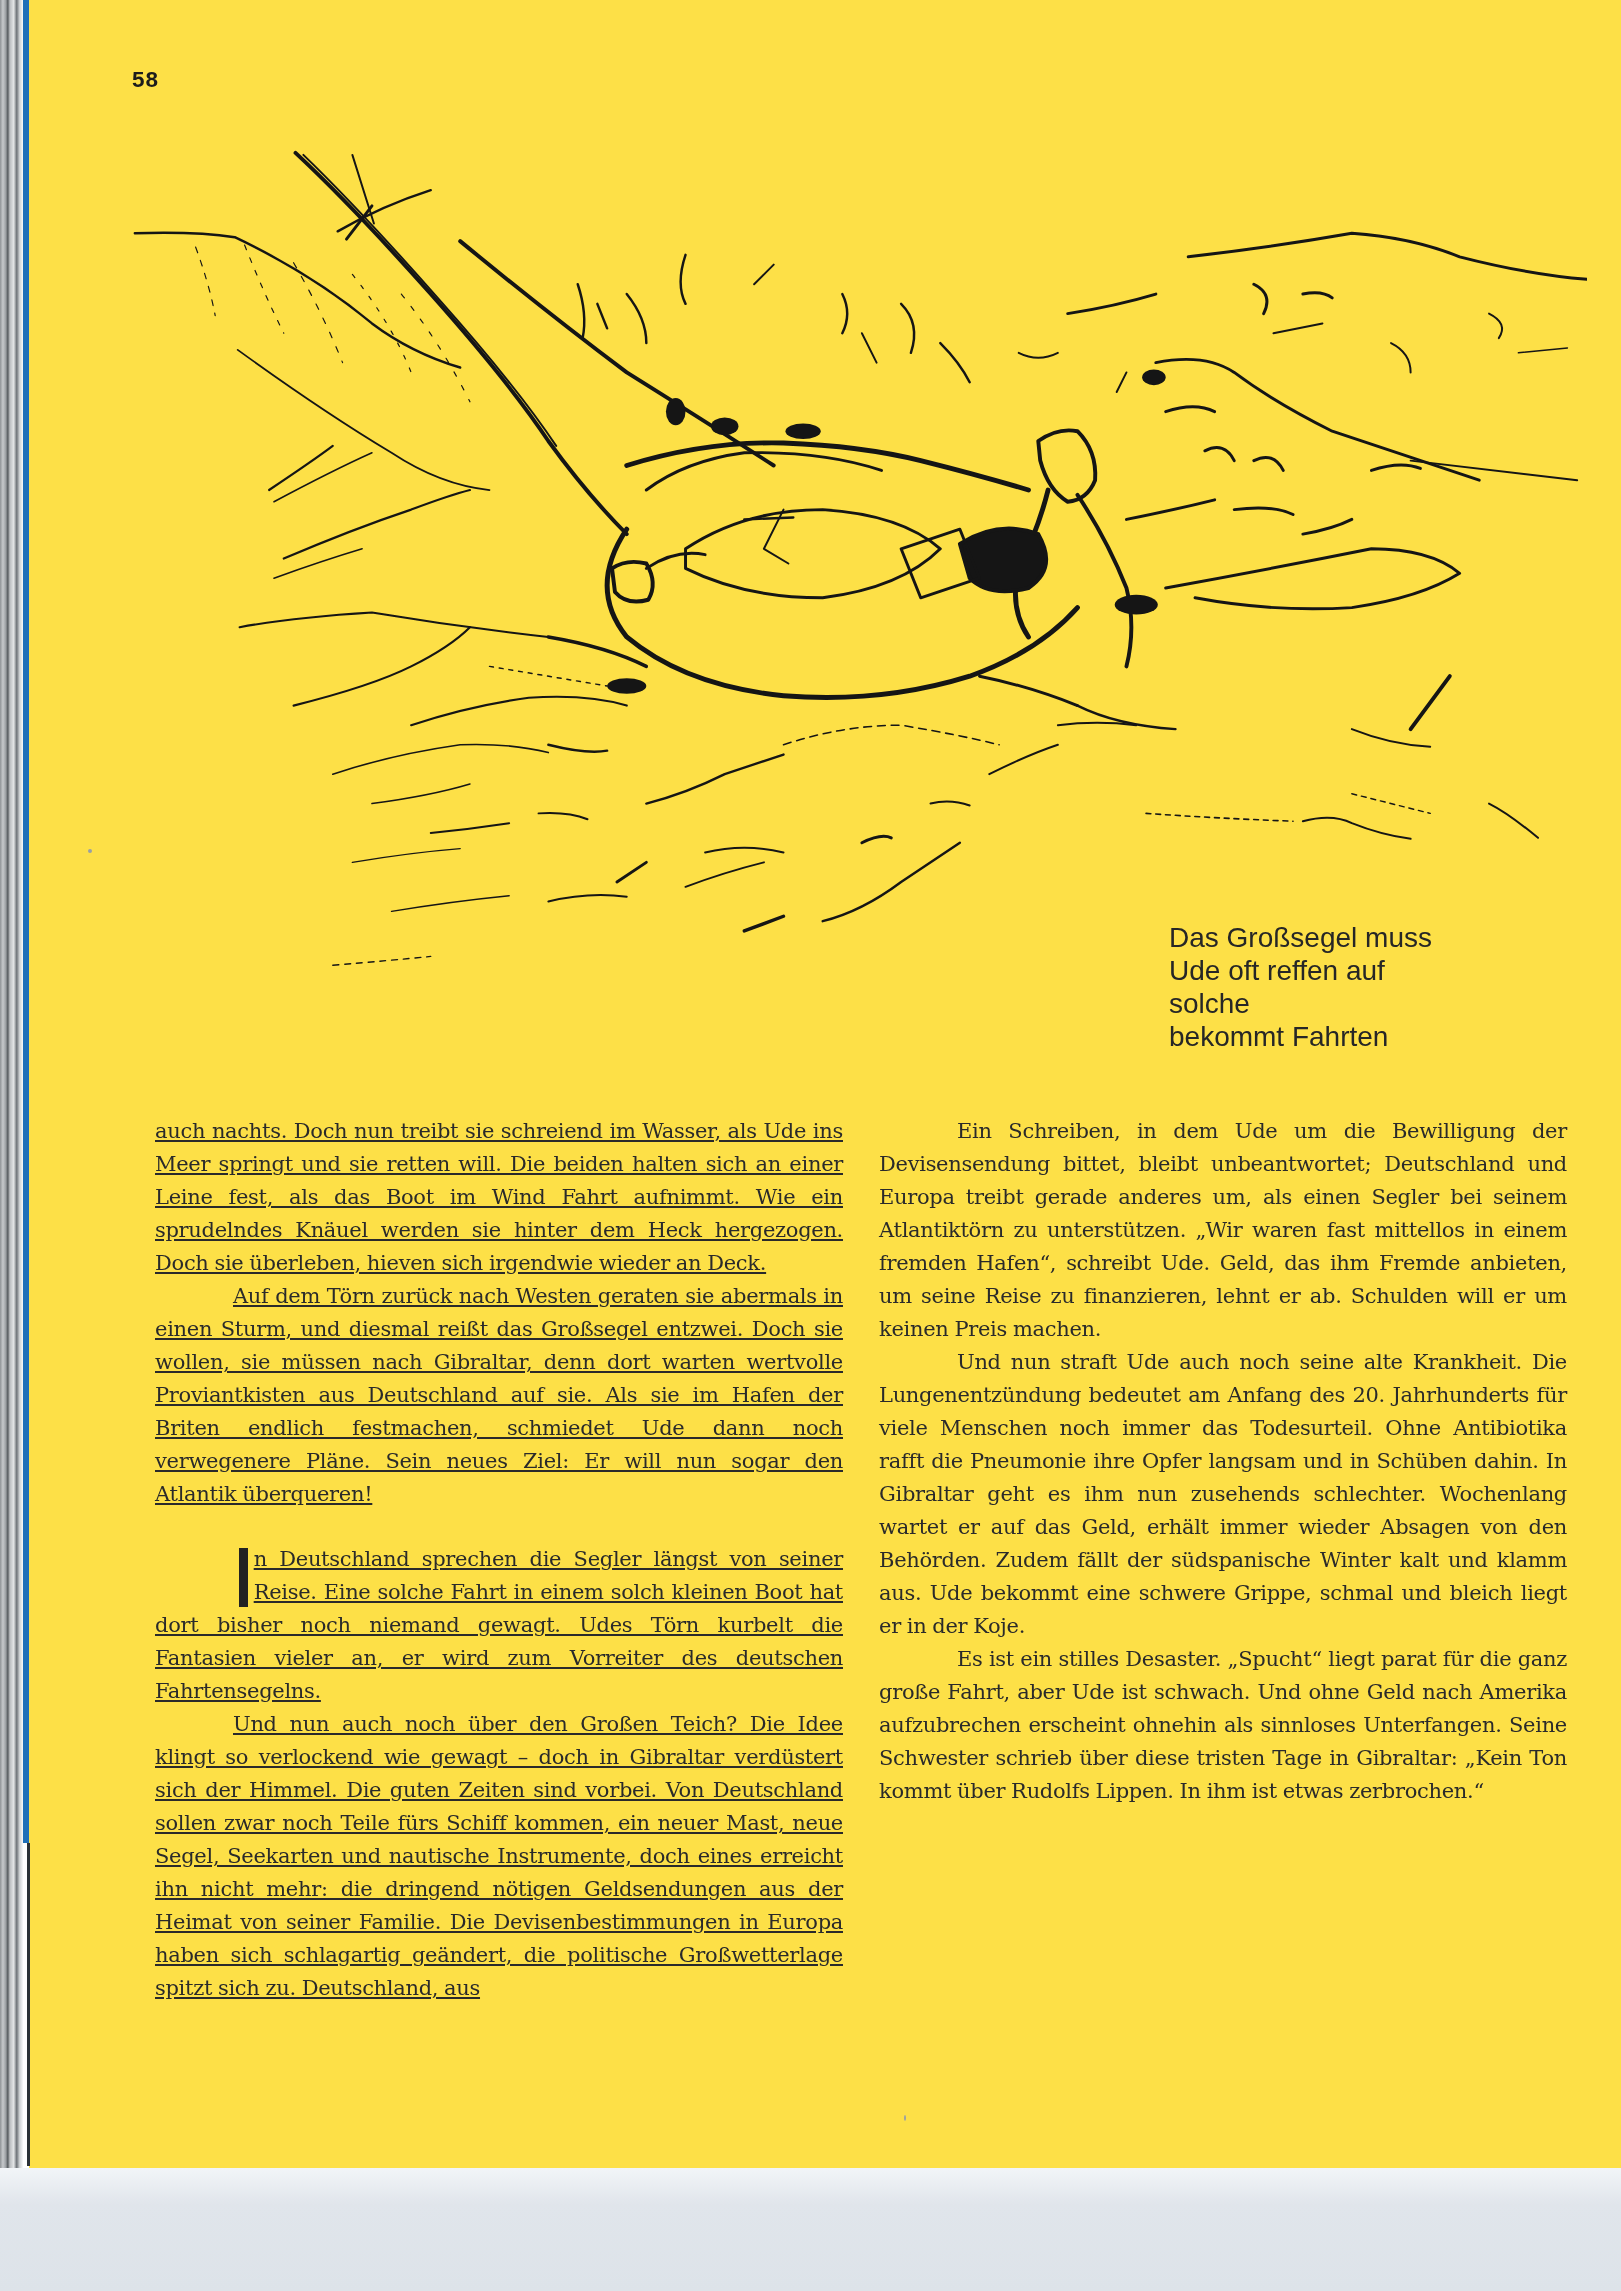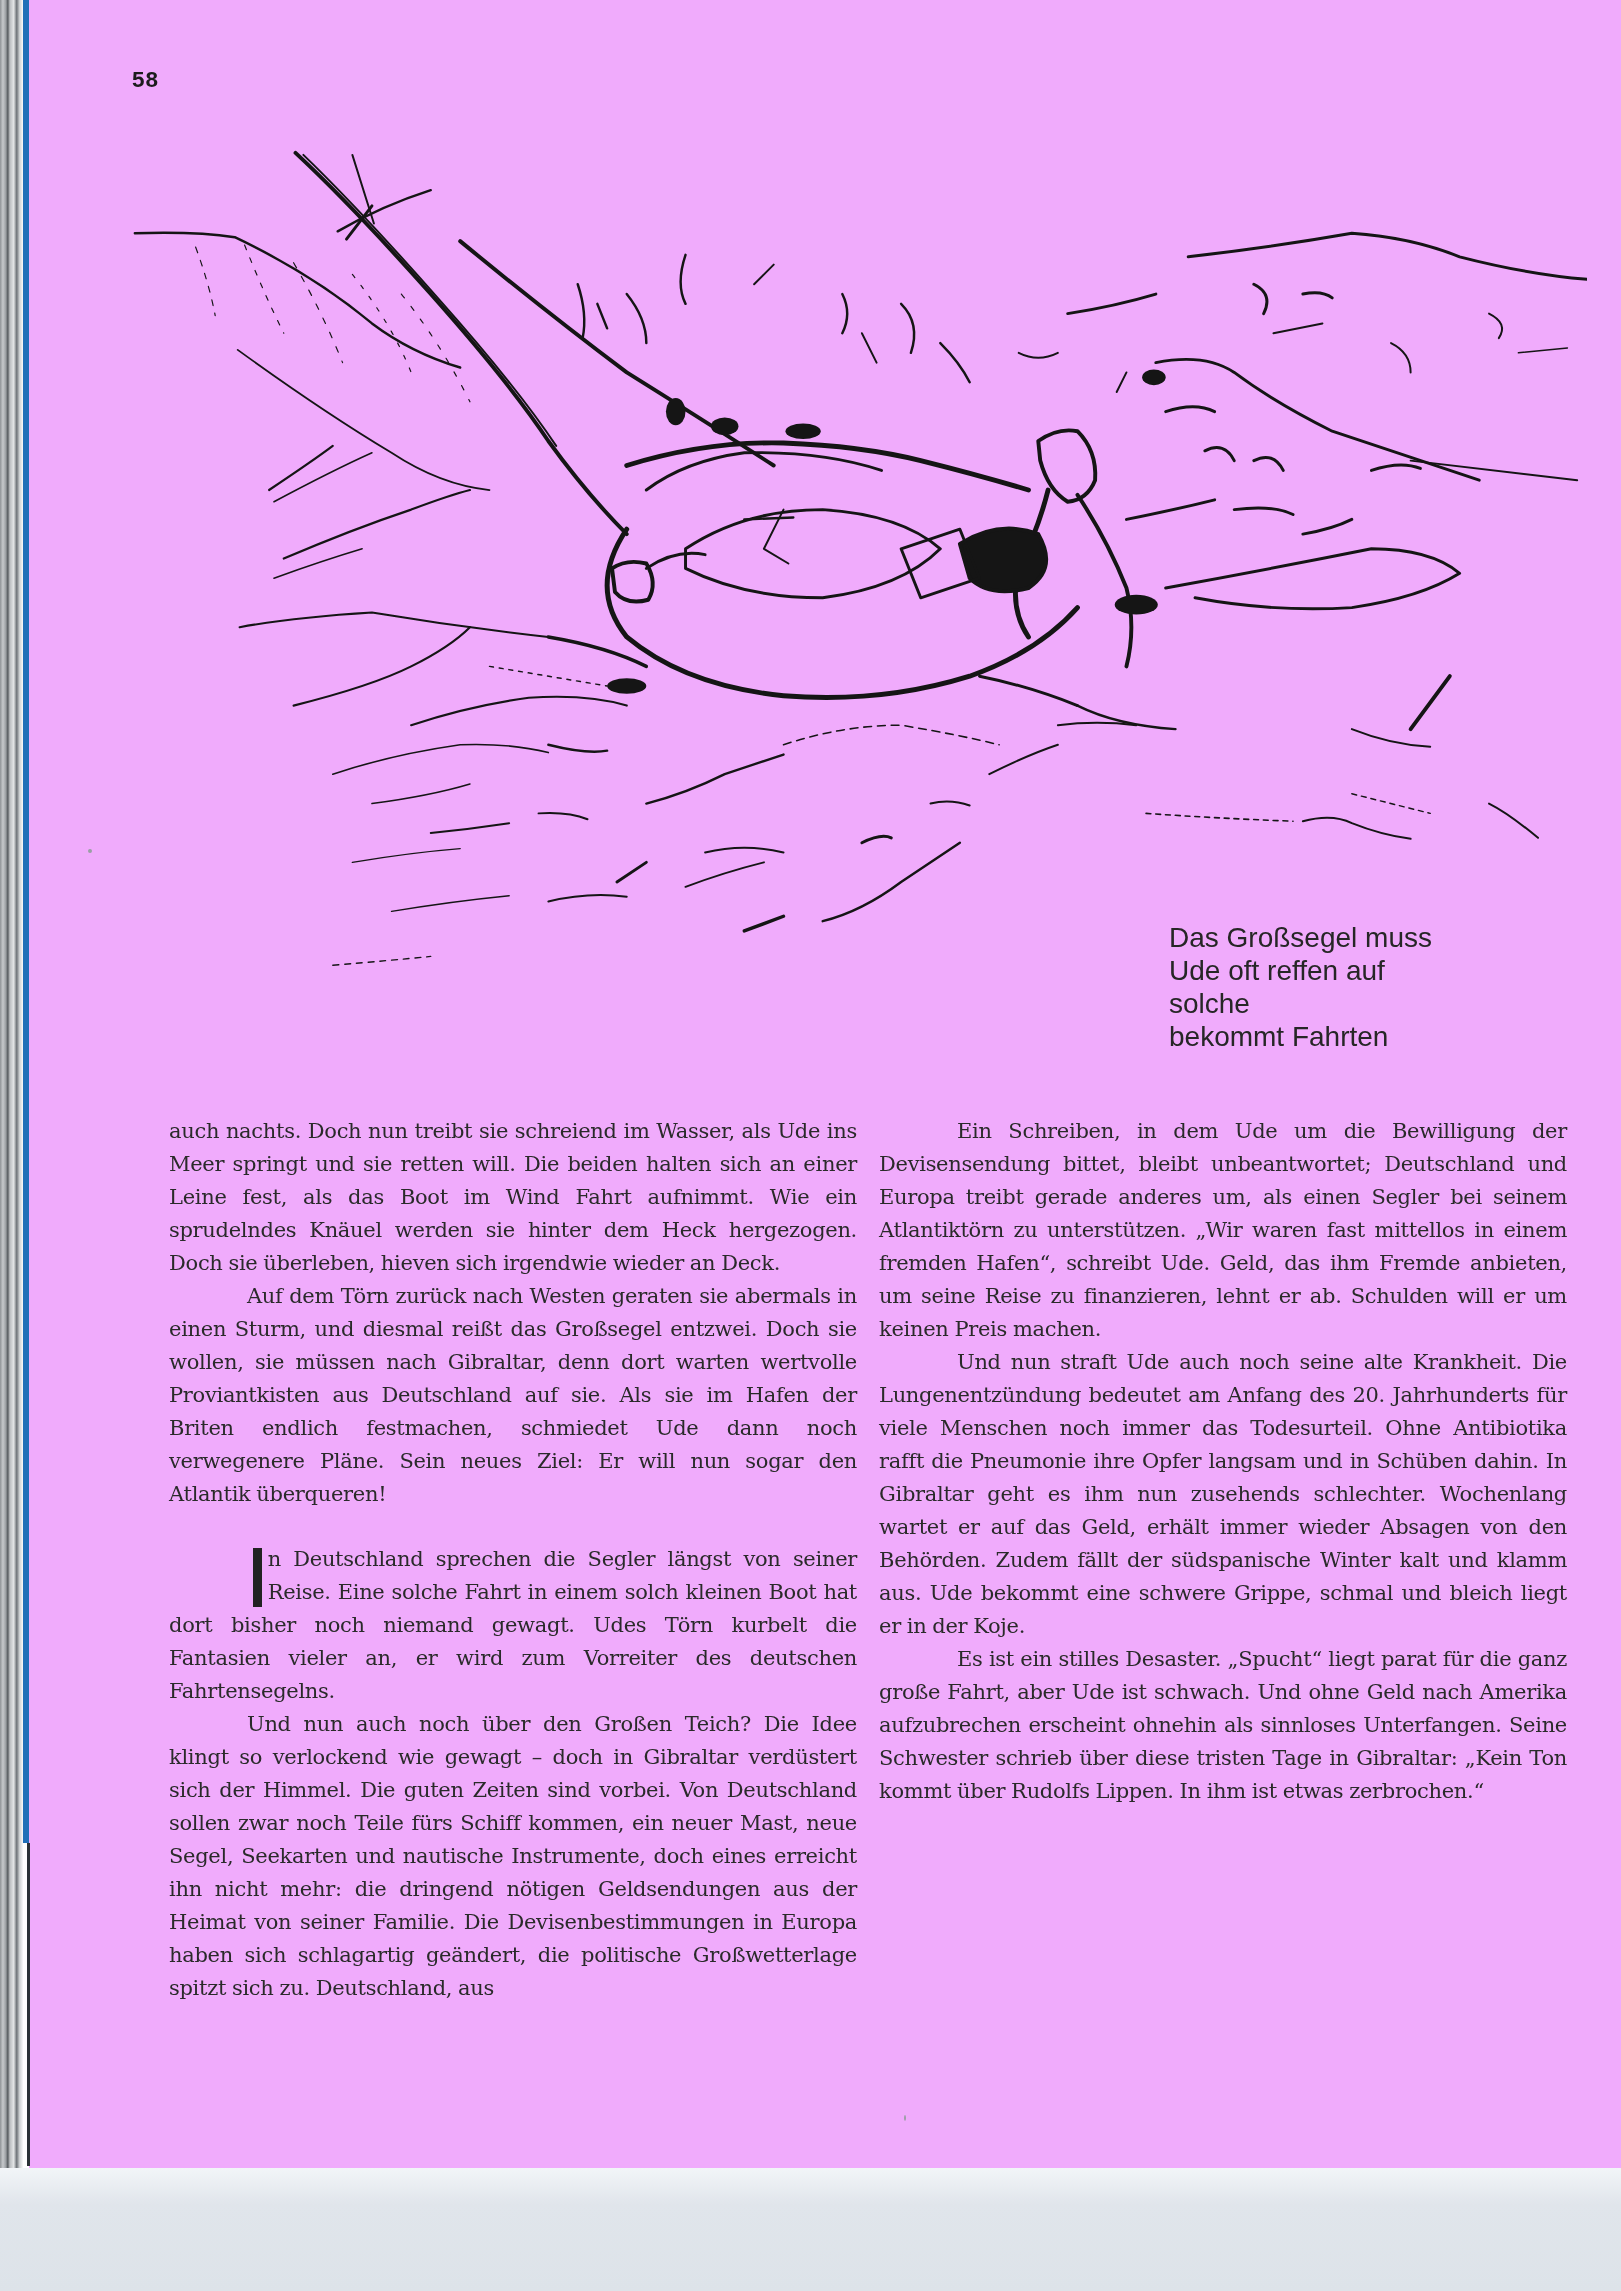--- a/index.html
+++ b/index.html
@@ -3,21 +3,21 @@
   <meta charset="utf-8">
   <style>
     html, body { margin:0; padding:0; }
     body {
       width:1621px; height:2292px; position:relative; overflow:hidden;
       background:#e1e6ec;
       font-family:"DejaVu Serif", serif;
     }
     .page {
       position:absolute; left:0; top:0; width:1621px; height:2240px;
-      background:#f0abfc;
+      background:#fde047;
     }
     .binding {
       position:absolute; left:0; top:0; width:29px; height:2168px;
       background:linear-gradient(to right,#8e9296 0px,#c6c9cc 2.9px,#9a9ea2 5.9px,#555a5e 7.8px,#b9bcbf 9.8px,#e3e5e6 13.7px,#6e7378 16.7px,#cfd2d4 19.6px,#ffffff 23.5px,#ffffff 25.5px);
     }
     .blue-edge {
       position:absolute; left:22.5px; top:0; width:6.9px; height:1843px;
       background:#1f6fb8;
     }
     .dark-edge {
@@ -35,21 +35,21 @@
     .caption {
       position:absolute; left:1169px; top:921px; width:294px;
       font-family:"Liberation Sans", sans-serif; font-size:28px;
       line-height:33px; color:#262626;
     }
     .column {
       position:absolute; top:1115px; width:688px;
       font-size:21px; line-height:33px; color:#2a2a2a;
       text-align:justify; letter-spacing:-0.3px; word-spacing:-0.5px;
     }
-    .col-left { left:169px; }
+    .col-left { left:155px;text-decoration:underline; }
     .col-right { left:879px; }
     .column p { margin:0; text-indent:78px; }
     .column p.no-indent { text-indent:0; }
     .column p.gap-before { margin-top:32px; }
     .dropcap {
       display:inline-block; position:relative;
       width:8.8px; height:59px; background:#222;
       vertical-align:top; margin-top:4.9px; margin-right:5.9px;
       float:left; margin-left:84px;
     }

